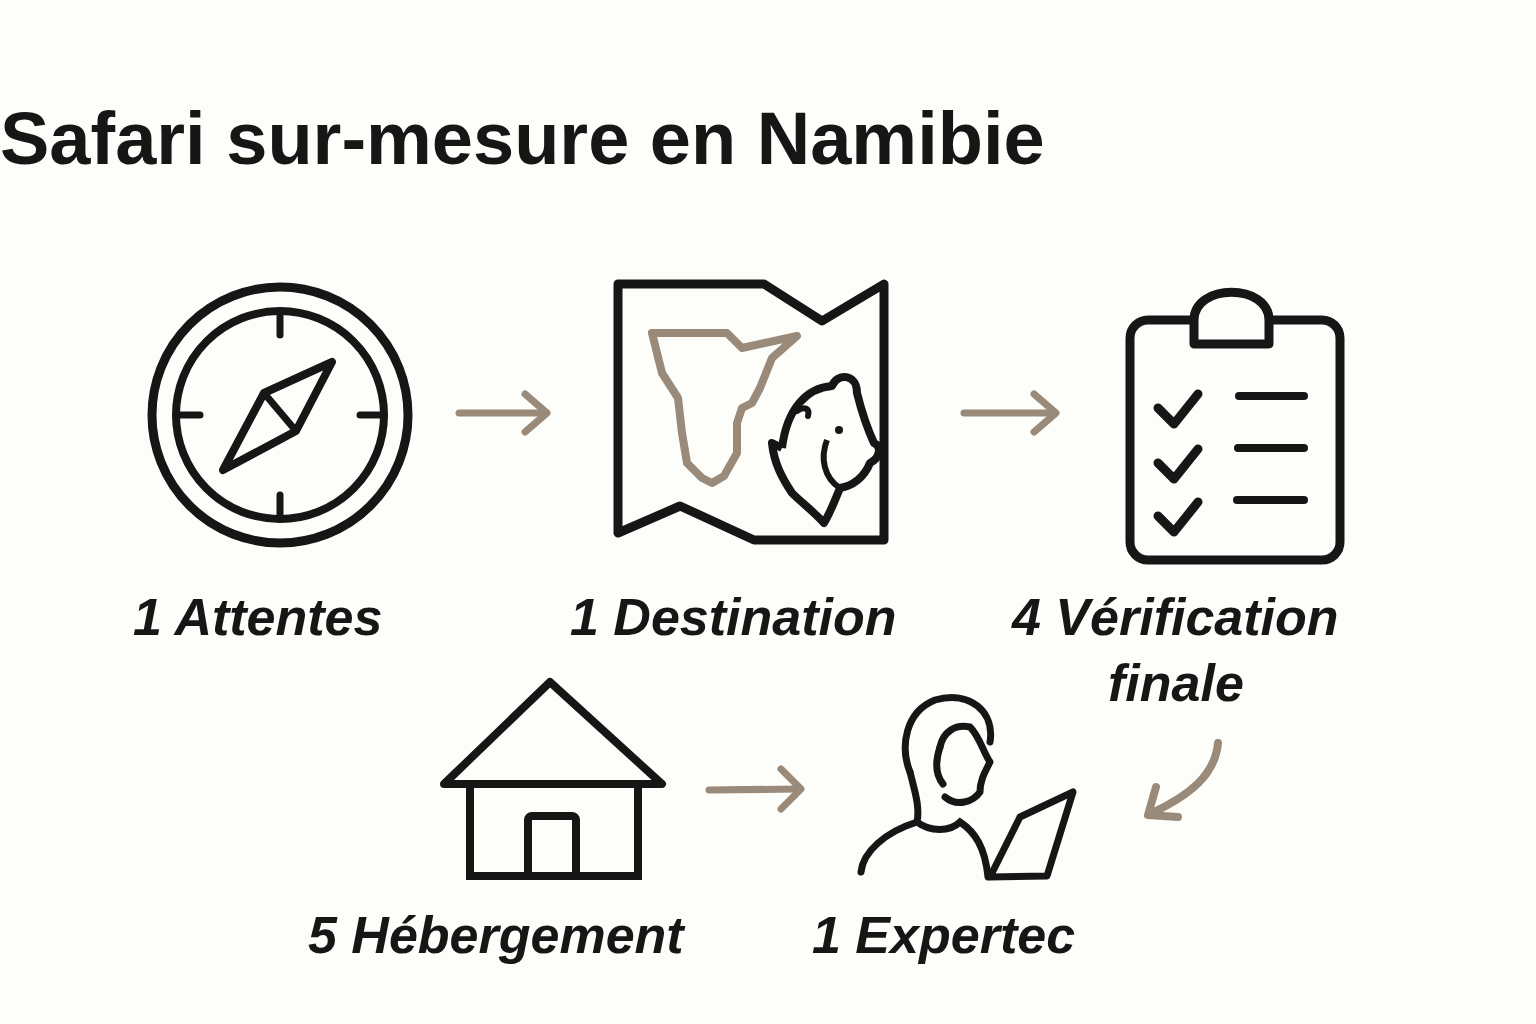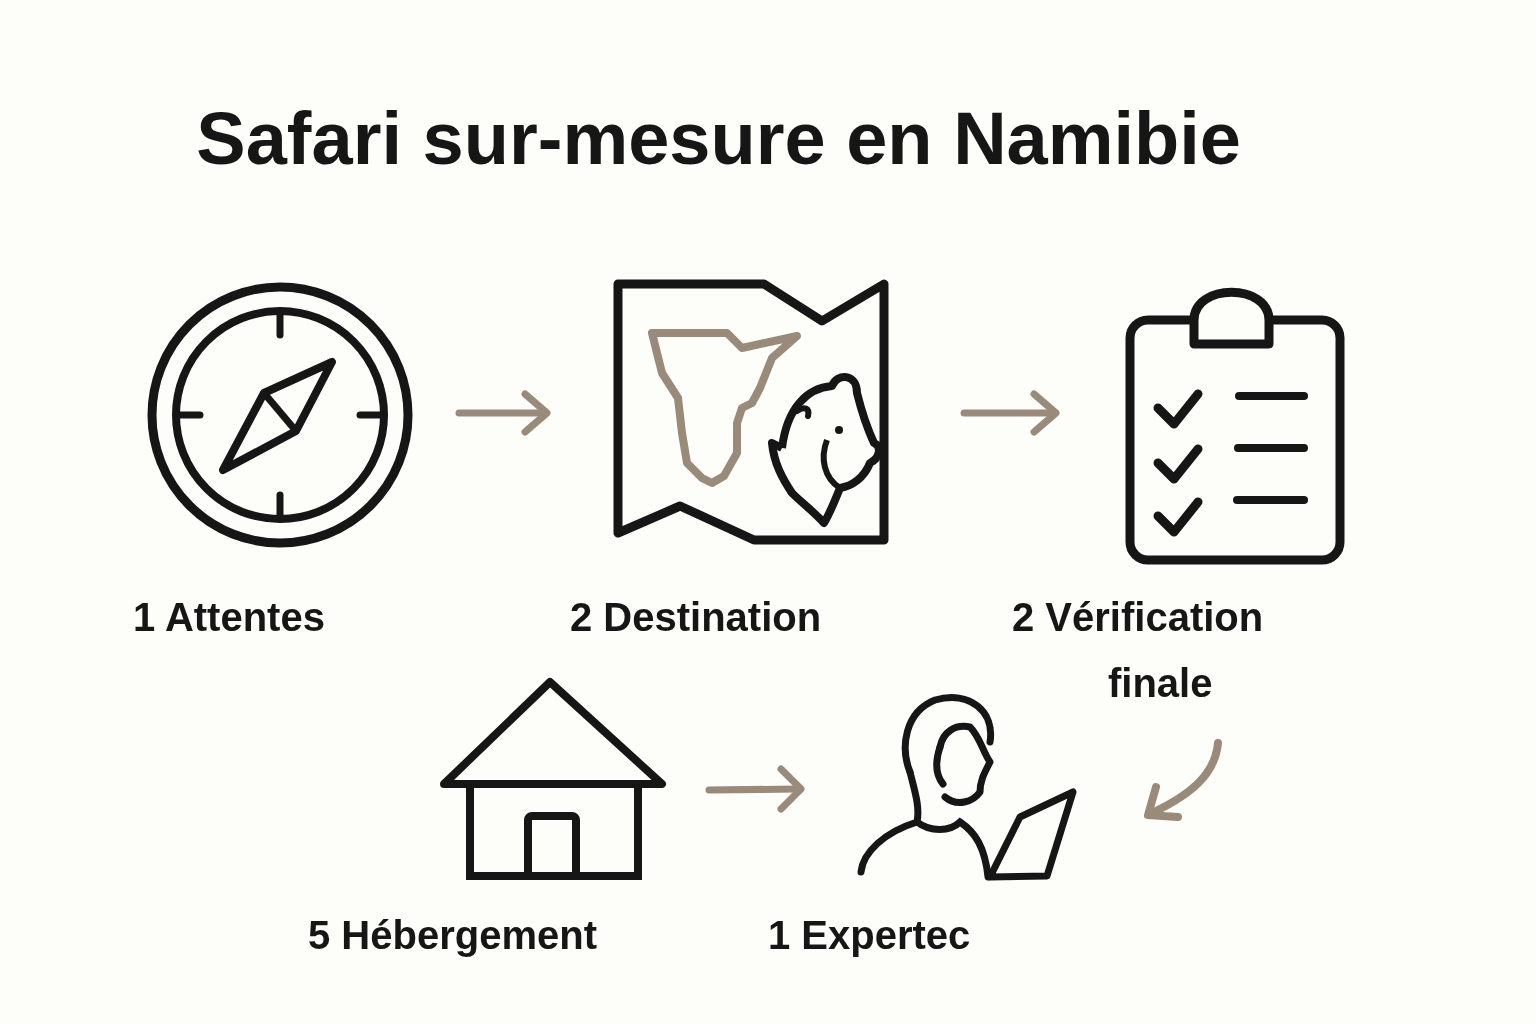--- a/index.html
+++ b/index.html
@@ -1,21 +1,21 @@
 <!DOCTYPE html>
 <html><head>
   <meta charset="utf-8">
   <style>
     html, body { margin:0; padding:0; }
     body { width:1536px; height:1024px; background:#fdfdfa; position:relative; overflow:hidden;
            font-family:"Liberation Sans", "DejaVu Sans", sans-serif; color:#161616; }
-    .title { position:absolute; left:0; width:1241px; top:96px; text-align:right;
+    .title { position:absolute; left:0; width:1241px; top:96px; text-align:left;
              font-size:74px; font-weight:bold; letter-spacing:0px; }
     .icon { position:absolute; }
-    .label { position:absolute; font-size:40px; font-weight:bold; text-align:left; line-height:62px; white-space:nowrap; }
+    .label { position:absolute; font-size:52px; font-weight:bold; text-align:left; line-height:62px; white-space:nowrap;font-style:italic; }
     svg { overflow:visible; }
   </style>
 </head>
 <body>
 
 <div class="title">Safari sur-mesure en Namibie</div>
 
 <div class="icon" style="left:145px;top:280px;">
   <svg width="270" height="270" viewBox="0 0 270 270">
     <circle cx="135" cy="135" r="128" fill="none" stroke="#161616" stroke-width="9"></circle>
@@ -40,42 +40,42 @@
 <div class="icon" style="left:612px;top:278px;">
   <svg width="280" height="265" viewBox="0 0 280 265">
     <polygon points="6,6 152,6 210,43 272,6 272,262 142,262 68,228 6,255" fill="none" stroke="#161616" stroke-width="9" stroke-linejoin="round"></polygon>
     <path d="M40,55 L115,55 L130,70 L185,58 L160,80 L148,110 L140,125 L130,130 L125,145 L125,175 L112,198 L100,205 L90,200 L75,185 L70,155 L66,120 L50,95 Z" fill="none" stroke="#9a8a7a" stroke-width="8" stroke-linejoin="round"></path>
     <path d="M170,170 C175,130 195,110 220,108 C225,95 245,95 245,115 C250,135 255,150 262,165 C270,168 268,180 258,185 C252,200 240,208 228,210 C222,225 215,240 212,245 C200,232 190,225 180,215 C170,200 162,185 160,165 L170,170" fill="none" stroke="#161616" stroke-width="8" stroke-linejoin="round"></path>
     <path d="M185,133 C192,128 198,130 196,138" fill="none" stroke="#161616" stroke-width="6" stroke-linecap="round"></path>
     <circle cx="227" cy="152" r="4" fill="#161616"></circle>
     <path d="M215,162 C208,180 212,200 228,210" fill="none" stroke="#161616" stroke-width="6"></path>
   </svg>
 </div>
-<div class="label" style="left:570px;top:586px;">2 Destination</div>
+<div class="label" style="left:570px;top:586px;">1 Destination</div>
 
 <div class="icon" style="left:960px;top:390px;">
   <svg width="105" height="46" viewBox="0 0 105 46">
     <line x1="4" y1="23" x2="94" y2="23" stroke="#9a8a7a" stroke-width="7" stroke-linecap="round"></line>
     <polyline points="74,4 96,23 74,42" fill="none" stroke="#9a8a7a" stroke-width="7" stroke-linecap="round" stroke-linejoin="round"></polyline>
   </svg>
 </div>
 
 <div class="icon" style="left:1124px;top:278px;">
   <svg width="222" height="290" viewBox="0 0 222 290">
     <rect x="6" y="42" width="210" height="240" rx="18" fill="none" stroke="#161616" stroke-width="9"></rect>
     <path d="M70,66 L70,42 C70,5 145,5 145,42 L145,66 Z" fill="#fdfdfa" stroke="#161616" stroke-width="9" stroke-linejoin="round"></path>
     <polyline points="34,130 50,146 74,116" fill="none" stroke="#161616" stroke-width="9" stroke-linecap="round" stroke-linejoin="round"></polyline>
     <polyline points="34,185 50,201 74,171" fill="none" stroke="#161616" stroke-width="9" stroke-linecap="round" stroke-linejoin="round"></polyline>
     <polyline points="34,238 50,254 74,224" fill="none" stroke="#161616" stroke-width="9" stroke-linecap="round" stroke-linejoin="round"></polyline>
     <line x1="115" y1="118" x2="180" y2="118" stroke="#161616" stroke-width="8" stroke-linecap="round"></line>
     <line x1="114" y1="170" x2="180" y2="170" stroke="#161616" stroke-width="8" stroke-linecap="round"></line>
     <line x1="113" y1="222" x2="180" y2="222" stroke="#161616" stroke-width="8" stroke-linecap="round"></line>
   </svg>
 </div>
-<div class="label" style="left:1012px;top:586px;">2 Vérification</div>
+<div class="label" style="left:1012px;top:586px;">4 Vérification</div>
 <div class="label" style="left:1108px;top:652px;">finale</div>
 
 <div class="icon" style="left:1140px;top:735px;">
   <svg width="90" height="90" viewBox="0 0 90 90">
     <path d="M78,8 C75,40 50,60 12,78" fill="none" stroke="#9a8a7a" stroke-width="8" stroke-linecap="round"></path>
     <polyline points="16,52 8,80 38,82" fill="none" stroke="#9a8a7a" stroke-width="8" stroke-linecap="round" stroke-linejoin="round"></polyline>
   </svg>
 </div>
 
 <div class="icon" style="left:440px;top:676px;">
@@ -97,13 +97,13 @@
 <div class="icon" style="left:855px;top:692px;">
   <svg width="230" height="195" viewBox="0 0 230 195">
     <path d="M55,80 C45,55 50,20 80,8 C115,-2 140,20 135,50" fill="none" stroke="#161616" stroke-width="7" stroke-linecap="round"></path>
     <path d="M85,55 C88,40 100,32 115,35 C125,45 128,60 135,70 C130,80 125,88 125,100 C118,110 102,115 90,105" fill="none" stroke="#161616" stroke-width="7" stroke-linecap="round" stroke-linejoin="round"></path>
     <path d="M85,55 C80,70 80,82 88,92" fill="none" stroke="#161616" stroke-width="7" stroke-linecap="round"></path>
     <path d="M55,80 C60,100 65,115 62,130 C30,140 8,160 6,180" fill="none" stroke="#161616" stroke-width="7" stroke-linecap="round"></path>
     <path d="M62,130 C75,140 95,140 105,130 C120,140 130,155 133,185" fill="none" stroke="#161616" stroke-width="7" stroke-linecap="round"></path>
     <polygon points="165,125 218,100 192,184 135,185" fill="none" stroke="#161616" stroke-width="7" stroke-linejoin="round"></polygon>
   </svg>
 </div>
-<div class="label" style="left:768px;top:904px;">1 Expertec</div>
+<div class="label" style="left:812px;top:904px;">1 Expertec</div>
 
 </body></html>

